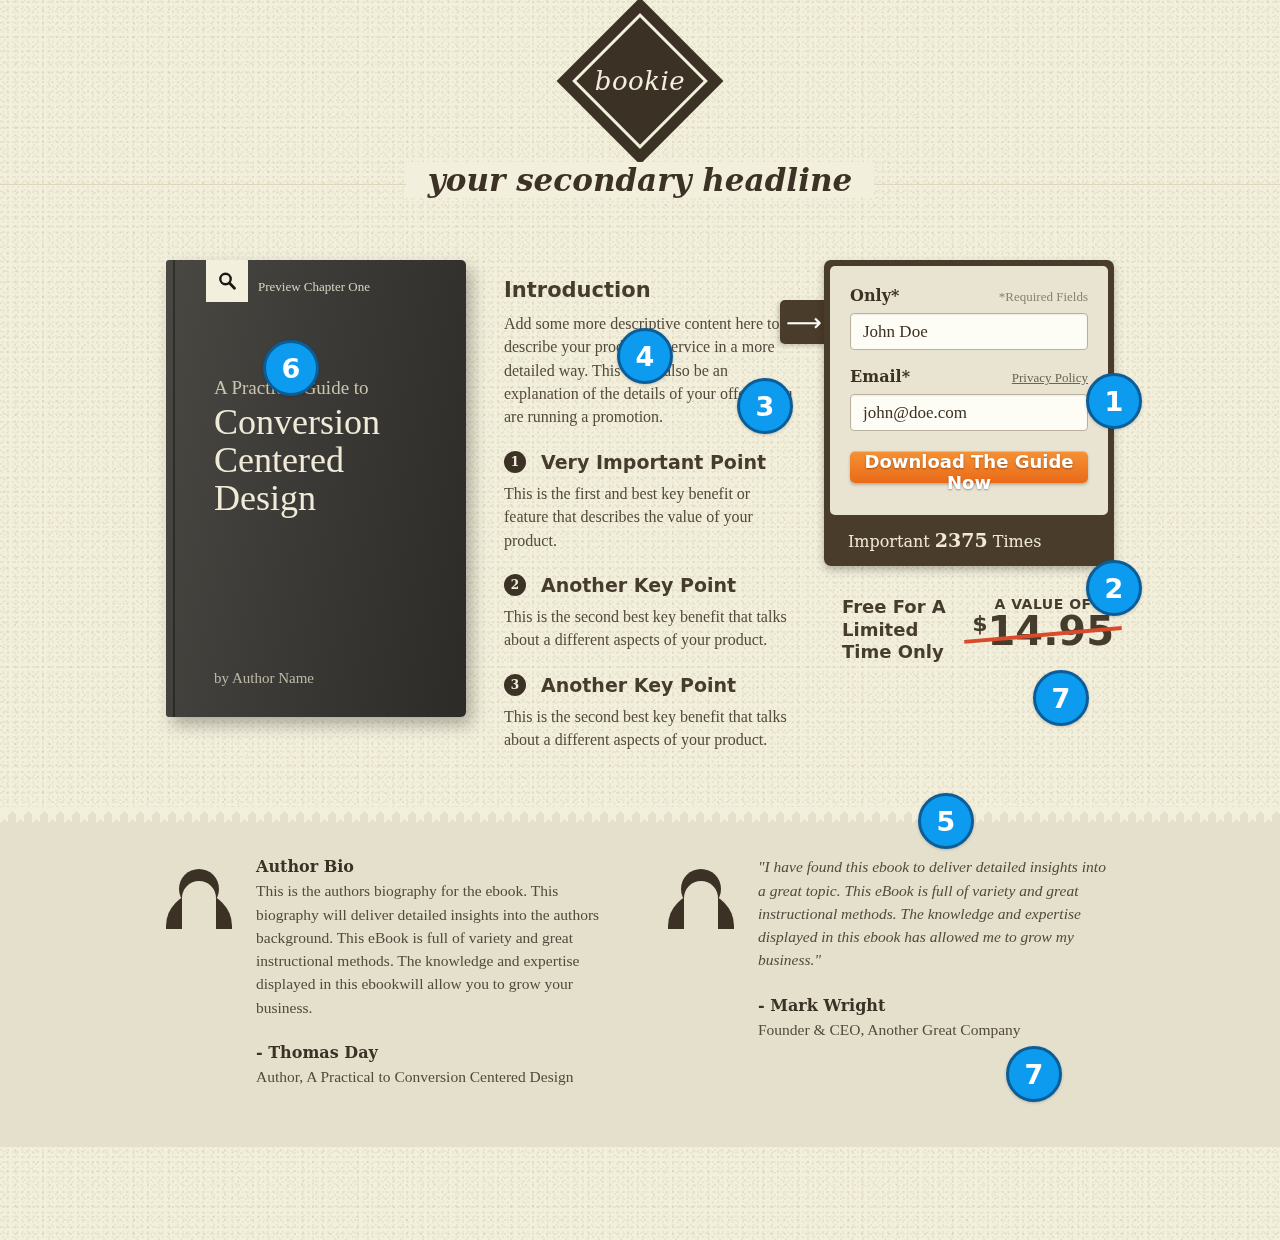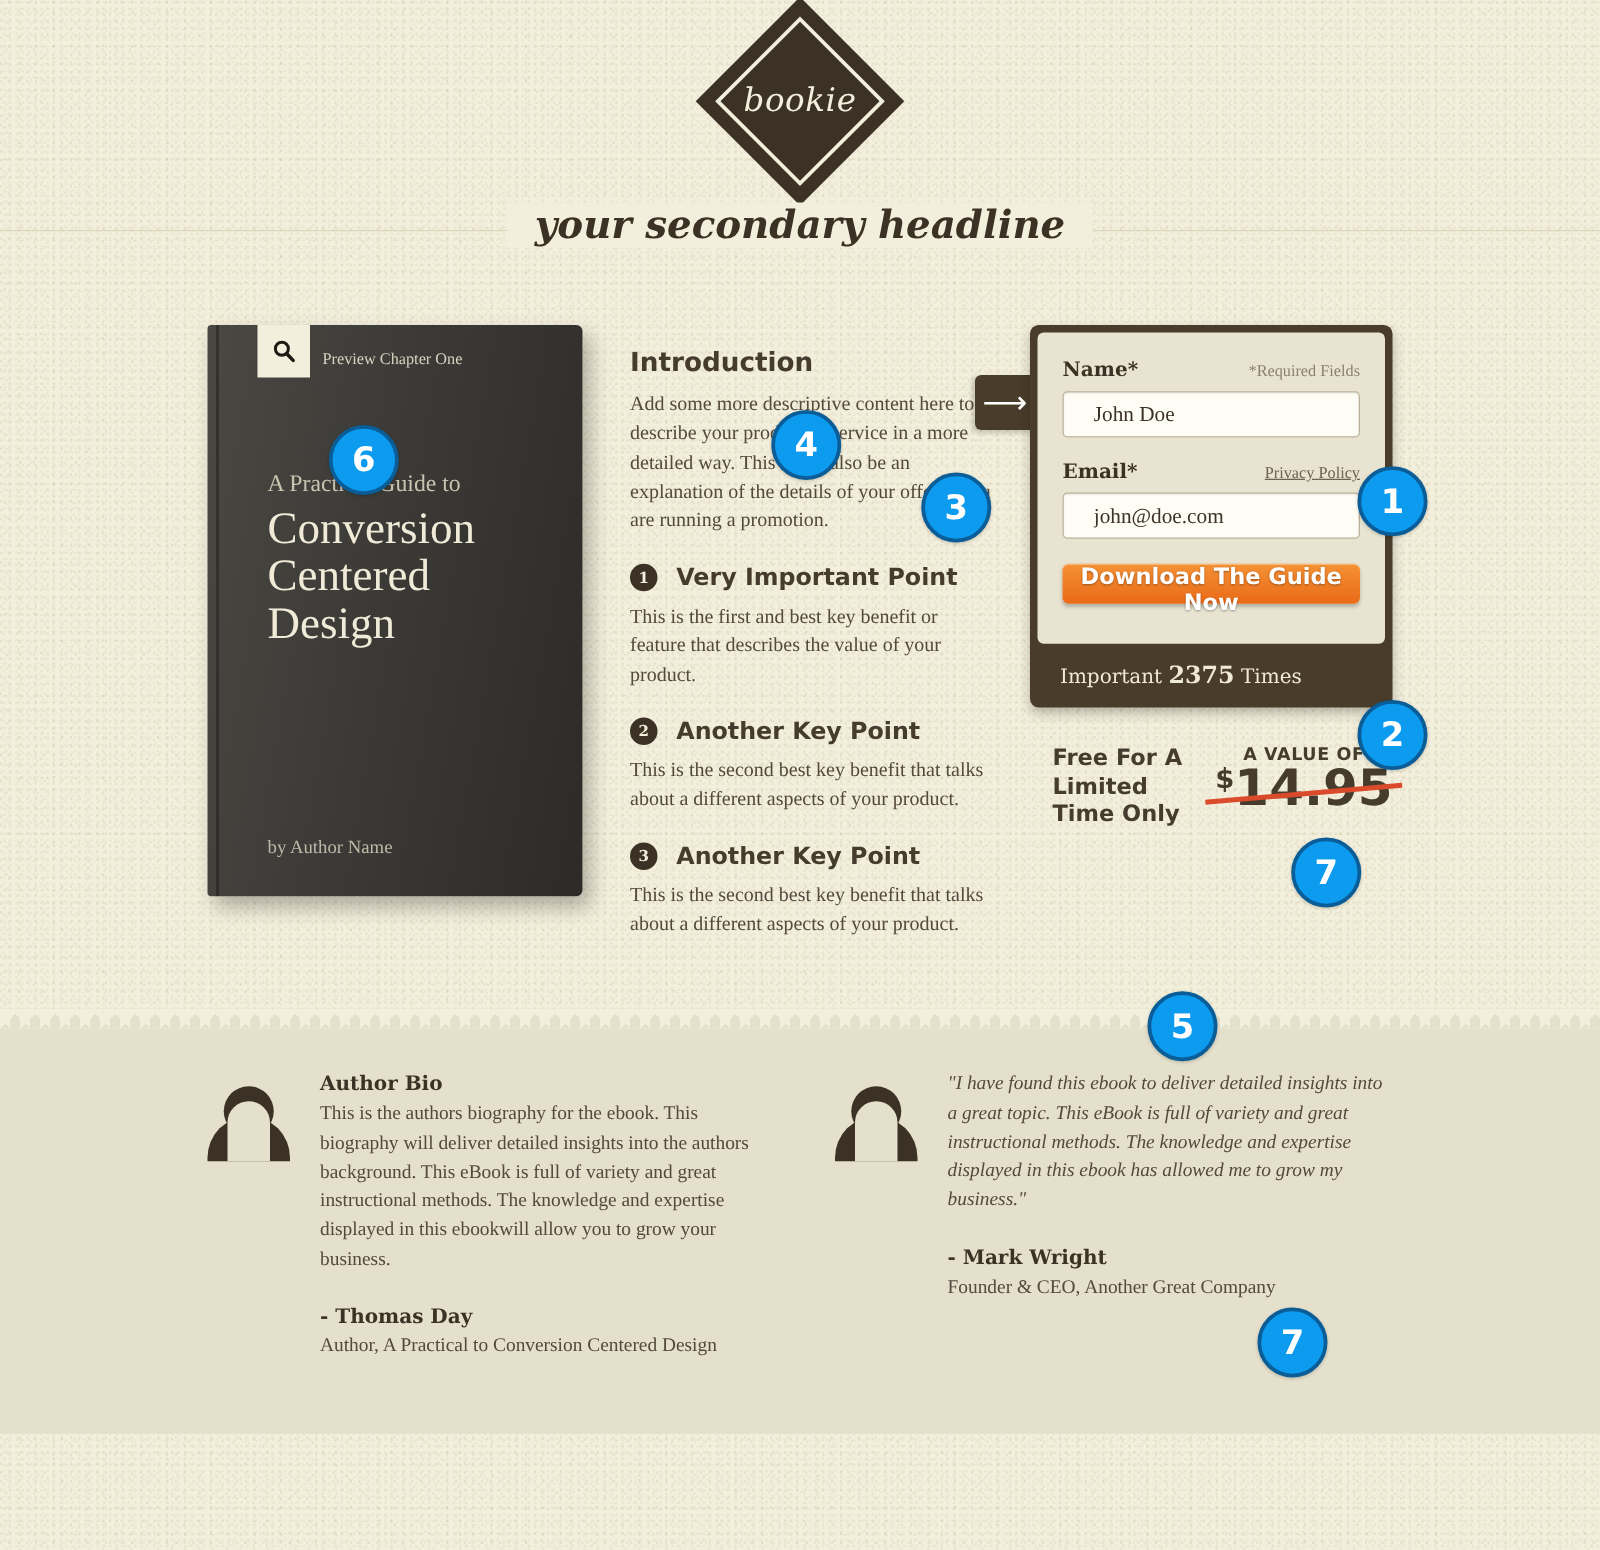--- a/index.html
+++ b/index.html
@@ -227,21 +227,21 @@
     color: #3b3124;
   }
   .field-note { font-size: 13px; color: #8a8271; }
   .field-note.link { text-decoration: underline; color: #6b6354; cursor: pointer; }
   .field-input {
     width: 100%;
     height: 37px;
     border: 1px solid #b9b19b;
     border-radius: 4px;
     background: #fdfcf5;
-    padding: 0 24px;
+    padding: 0 12px;
     font-family: "Liberation Serif", serif;
     font-size: 17px;
     color: #3b3124;
     box-shadow: inset 0 1px 2px rgba(0,0,0,.07);
   }
   .spacer-16 { height: 17px; }
   .cta {
     width: 100%;
     margin-top: 20px;
     height: 32px;
@@ -456,21 +456,21 @@
       <p class="point-body">This is the second best key benefit that talks about a different aspects of your product.</p>
     </div>
 
     <div class="form-col">
       <div class="form-arrow">⟶</div>
 
       <div class="form-shell">
         <div class="form-inner">
 
           <div class="field-row">
-            <span class="field-label">Name*</span>
+            <span class="field-label">Only*</span>
             <span class="field-note">*Required Fields</span>
           </div>
           <input class="field-input" type="text" value="John Doe" style="">
 
           <div class="spacer-16"></div>
 
           <div class="field-row">
             <span class="field-label">Email*</span>
             <span class="field-note link">Privacy Policy</span>
           </div>

